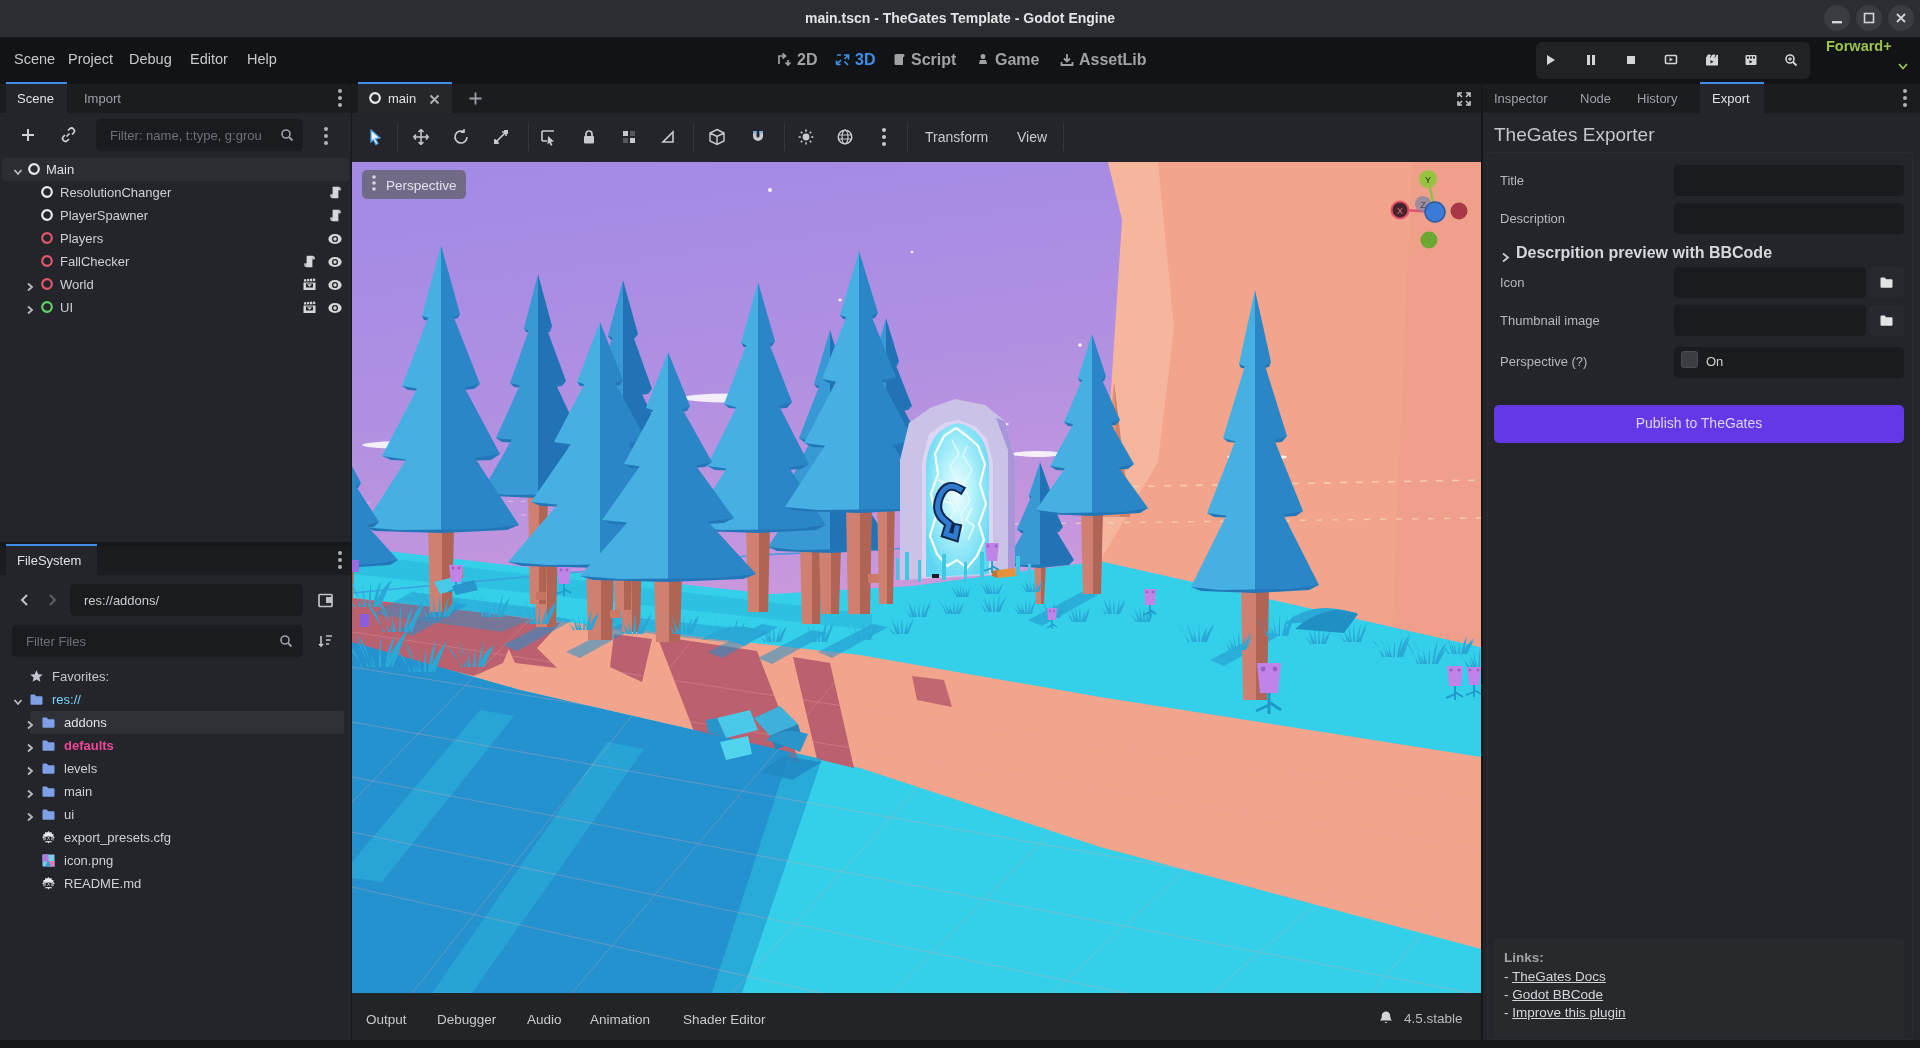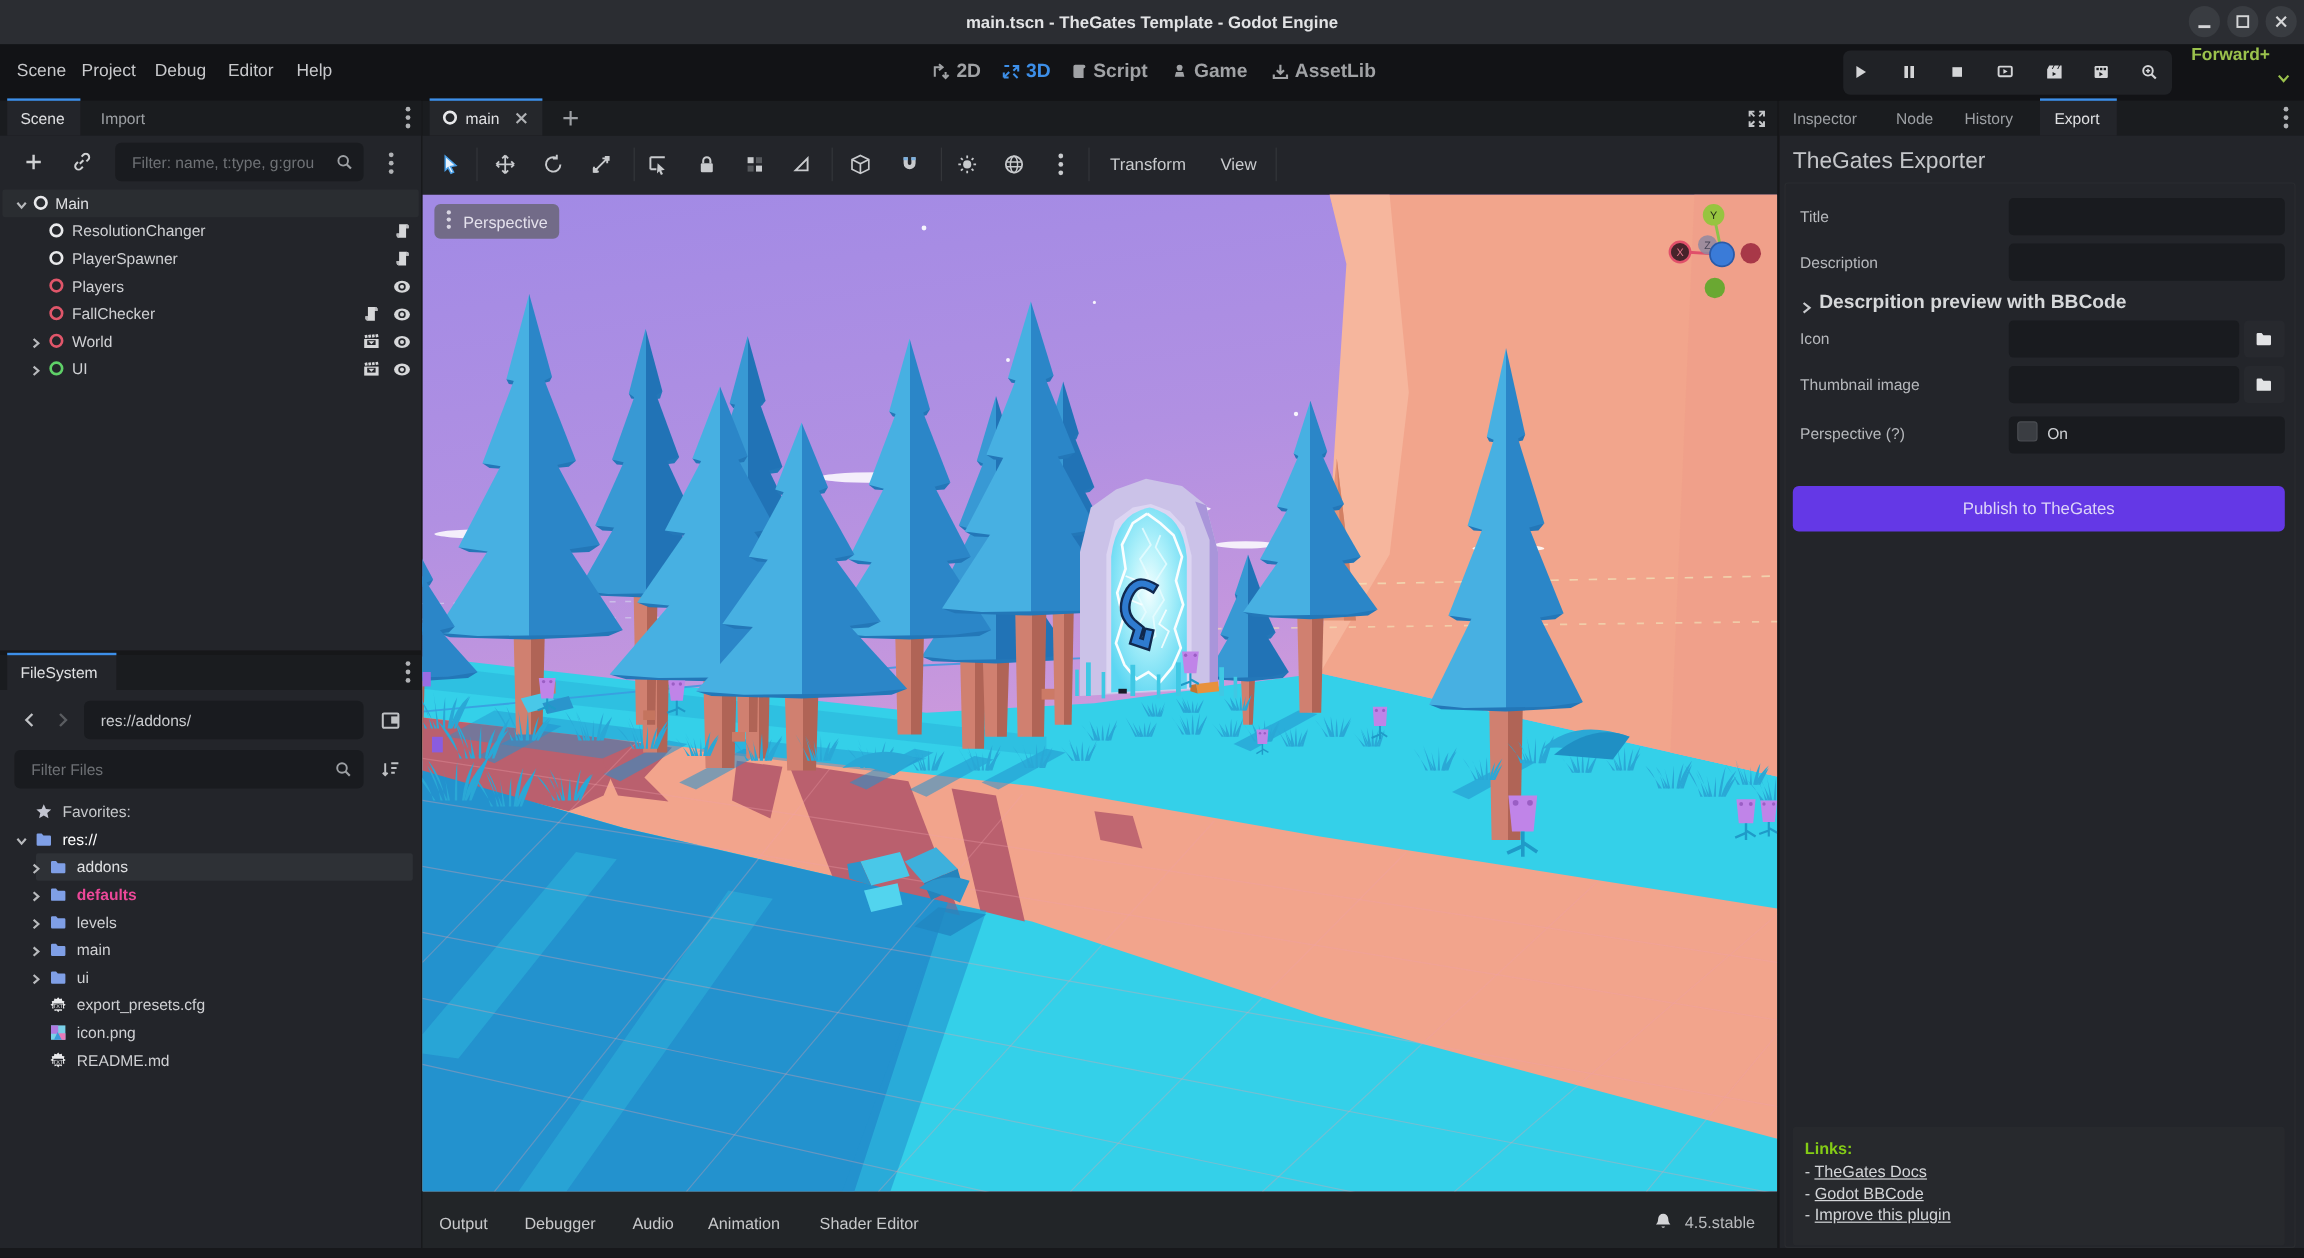--- a/index.html
+++ b/index.html
@@ -232,21 +232,21 @@
 <div class="abs" style="left:29px;top:669px;"><svg width="15" height="15" viewBox="0 0 15 15" style="">
       <path d="M7.5 1.2 L9.3 5.2 L13.7 5.6 L10.4 8.5 L11.4 12.8 L7.5 10.5 L3.6 12.8 L4.6 8.5 L1.3 5.6 L5.7 5.2 z" fill="#c2c4cf"></path>
     </svg></div>
 <div class="txt" style="left:52px;top:669px;font-size:13px;color:#c6c8cb;font-weight:400;">Favorites:</div>
 <div class="abs" style="left:12px;top:694px;width:12px;height:12px;"><svg width="12" height="12" viewBox="0 0 12 12" style="">
       <path d="M2.5 4 L6 8 L9.5 4" stroke="#b8babd" stroke-width="1.8" fill="none"></path>
     </svg></div>
 <div class="abs" style="left:29px;top:692px;"><svg width="15" height="15" viewBox="0 0 15 15" style="">
       <path d="M1.5 3.5 a1 1 0 0 1 1-1 h3.2 l1.5 1.8 h5.3 a1 1 0 0 1 1 1 v6.4 a1 1 0 0 1 -1 1 h-10 a1 1 0 0 1 -1-1 z" fill="#7f9fe6"></path>
     </svg></div>
-<div class="txt" style="left:52px;top:692px;font-size:13px;color:#ffffff;font-weight:400;">res://</div>
+<div class="txt" style="left:52px;top:692px;font-size:13px;color:#7dd3fc;font-weight:400;">res://</div>
 <div class="abs" style="left:30px;top:711px;width:314px;height:23px;background:#2e3136;border-radius:2px;"></div>
 <div class="abs" style="left:24px;top:717px;width:12px;height:12px;"><svg width="12" height="12" viewBox="0 0 12 12" style="">
       <path d="M4 2.5 L8 6 L4 9.5" stroke="#b8babd" stroke-width="1.8" fill="none"></path>
     </svg></div>
 <div class="abs" style="left:41px;top:715px;"><svg width="15" height="15" viewBox="0 0 15 15" style="">
       <path d="M1.5 3.5 a1 1 0 0 1 1-1 h3.2 l1.5 1.8 h5.3 a1 1 0 0 1 1 1 v6.4 a1 1 0 0 1 -1 1 h-10 a1 1 0 0 1 -1-1 z" fill="#7f9fe6"></path>
     </svg></div>
 <div class="txt" style="left:64px;top:715px;font-size:13px;color:#dfe0e2;font-weight:400;">addons</div>
 <div class="abs" style="left:24px;top:740px;width:12px;height:12px;"><svg width="12" height="12" viewBox="0 0 12 12" style="">
       <path d="M4 2.5 L8 6 L4 9.5" stroke="#b8babd" stroke-width="1.8" fill="none"></path>
@@ -1028,15 +1028,15 @@
 <div class="abs" style="left:1879px;top:313px;"><svg width="15" height="15" viewBox="0 0 15 15" style="">
       <path d="M1.5 3.5 a1 1 0 0 1 1-1 h3.2 l1.5 1.8 h5.3 a1 1 0 0 1 1 1 v6.4 a1 1 0 0 1 -1 1 h-10 a1 1 0 0 1 -1-1 z" fill="#e2e3e5"></path>
     </svg></div>
 <div class="txt" style="left:1500px;top:354px;font-size:13px;color:#b6b8bc;font-weight:400;">Perspective (?)</div>
 <div class="abs" style="left:1674px;top:347px;width:230px;height:31px;background:#191b1f;border-radius:4px;"></div>
 <div class="abs" style="left:1681px;top:351px;width:17px;height:17px;background:#3a3d42;border:1px solid #4a4d52;border-radius:3px;"></div>
 <div class="txt" style="left:1706px;top:354px;font-size:13px;color:#d0d2d5;font-weight:400;">On</div>
 <div class="abs" style="left:1494px;top:405px;width:410px;height:38px;background:#6438e6;border-radius:5px;"></div>
 <div class="txt" style="left:1494px;top:415px;font-size:14px;color:#ddd5f8;font-weight:400;width:410px;text-align:center;">Publish to TheGates</div>
 <div class="abs" style="left:1494px;top:939px;width:410px;height:99px;background:#27292d;border-radius:3px;"></div>
-<div class="txt" style="left:1504px;top:950px;font-size:13.5px;color:#84cc16;font-weight:700;">Links:</div>
+<div class="txt" style="left:1504px;top:950px;font-size:13.5px;color:#a3a3a3;font-weight:700;">Links:</div>
 <div class="txt" style="left:1504px;top:969px;font-size:13.5px;color:#d4d6d9;font-weight:400;">- <span style="text-decoration:underline;">TheGates Docs</span></div>
 <div class="txt" style="left:1504px;top:987px;font-size:13.5px;color:#d4d6d9;font-weight:400;">- <span style="text-decoration:underline;">Godot BBCode</span></div>
 <div class="txt" style="left:1504px;top:1005px;font-size:13.5px;color:#d4d6d9;font-weight:400;">- <span style="text-decoration:underline;">Improve this plugin</span></div>
 </body></html>

